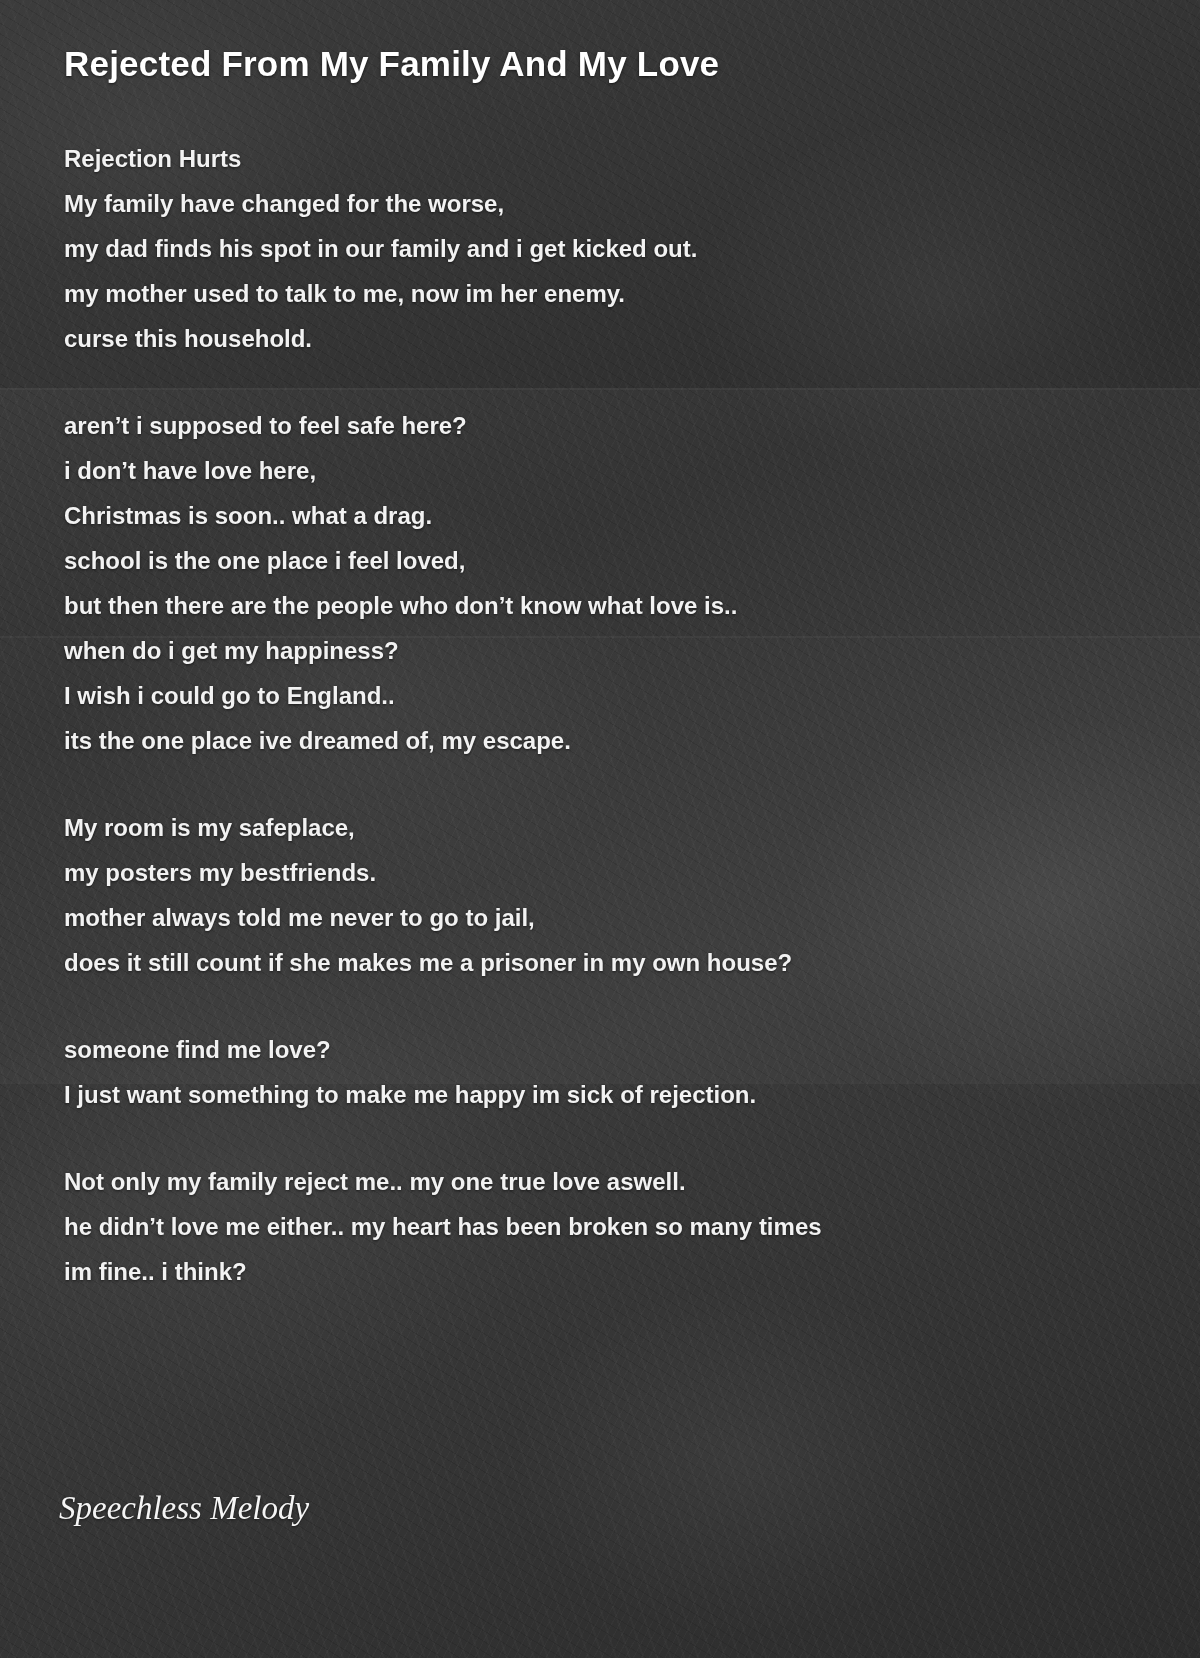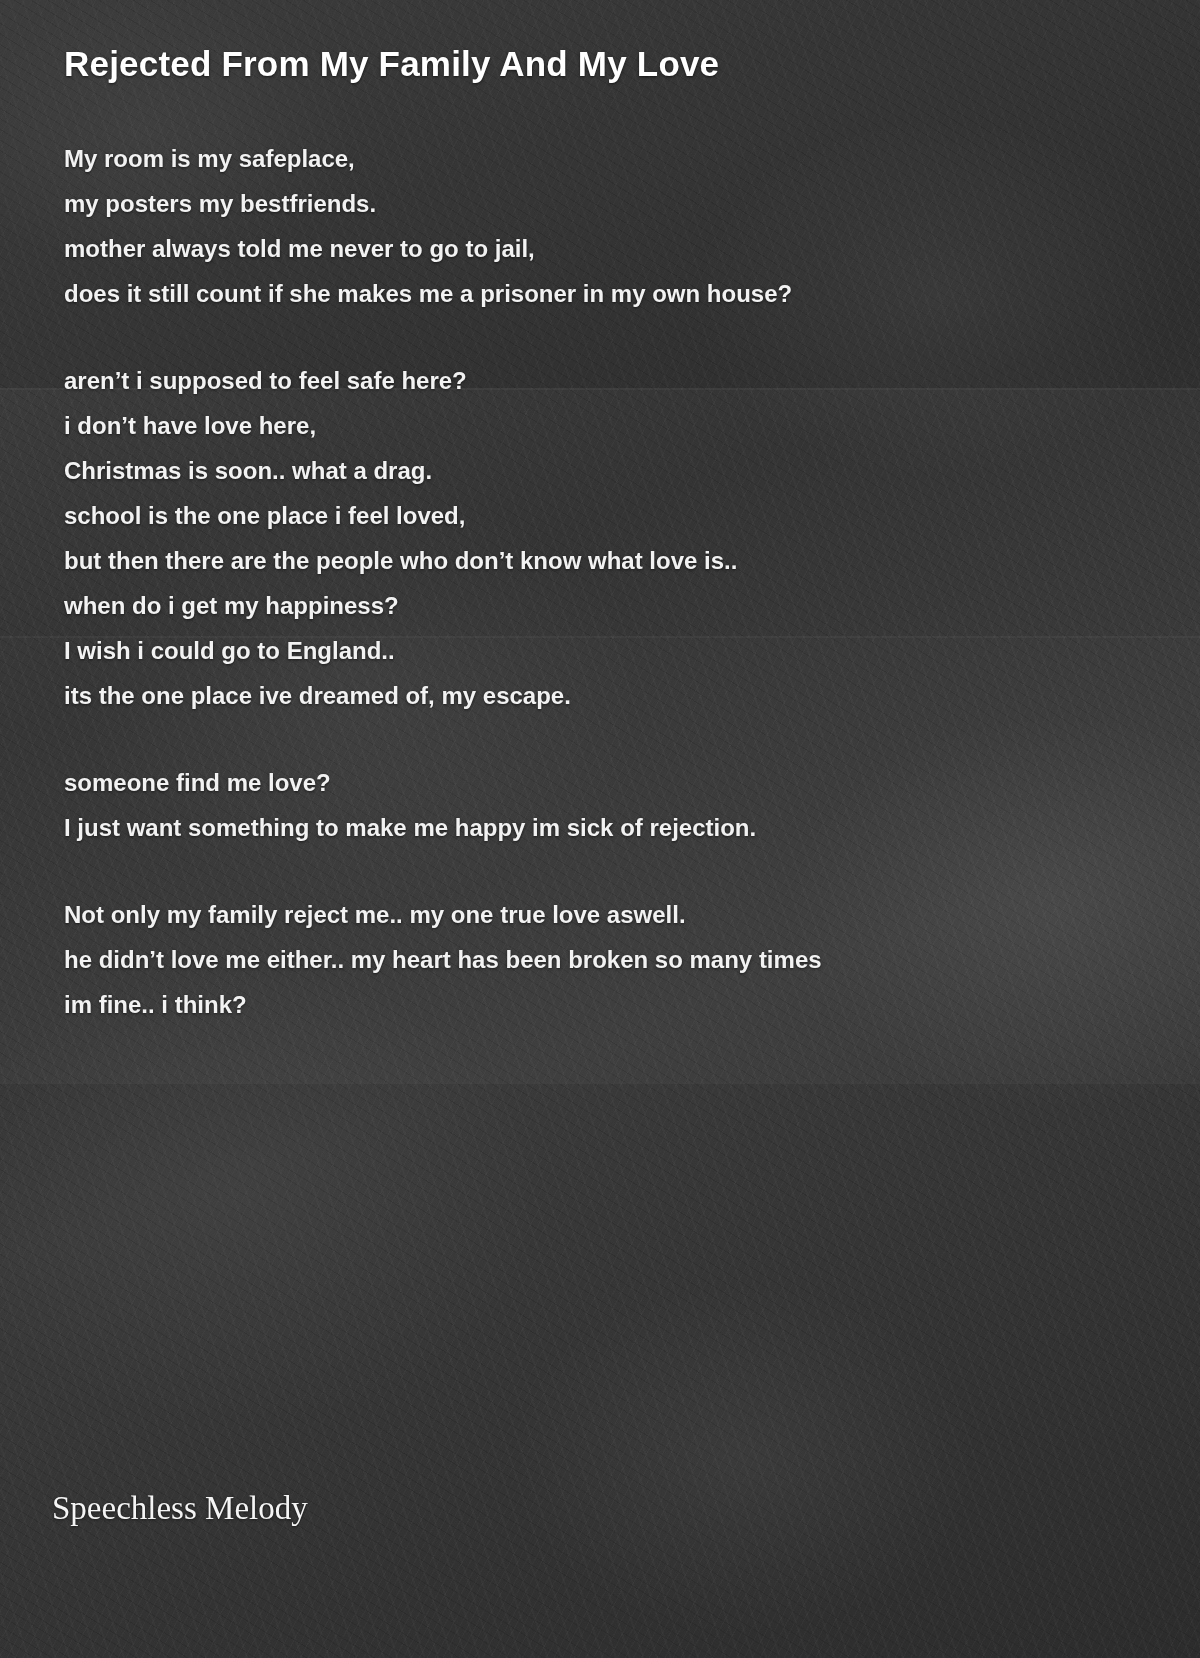--- a/index.html
+++ b/index.html
@@ -61,62 +61,70 @@
   .line {
     color: #f2f2f2;
     font-size: 24px;
     font-weight: bold;
     line-height: 45px;
     white-space: pre-wrap;
     text-shadow: 0 1px 3px rgba(0,0,0,0.6);
   }
   .signature {
     position: absolute;
-    left: 52px;
+    left: 59px;
     top: 1490px;
     z-index: 3;
     color: #f5f5f5;
     font-size: 33px;
+    font-style: italic;
     font-family: "Liberation Serif", serif;
     text-shadow: 0 1px 3px rgba(0,0,0,0.6);
   }
 </style>
 </head>
 <body>
 
 <div class="poem-page">
 
   <div class="band band-tint-a"></div>
   <div class="band band-1"></div>
   <div class="band band-tint-b"></div>
   <div class="band band-2"></div>
   <div class="band band-3"></div>
   <div class="band band-tint-c"></div>
 
   <div class="content">
 
     <h1 class="poem-title">Rejected From My Family And My Love</h1>
 
-
     <div class="stanza">
-      <div class="line">My room is my safeplace,</div>
-      <div class="line">my posters my bestfriends.</div>
-      <div class="line">mother always told me never to go to jail,</div>
-      <div class="line">does it still count if she makes me a prisoner in my own house?</div>
+      <div class="line">Rejection Hurts</div>
+      <div class="line">My family have changed for the worse,</div>
+      <div class="line">my dad finds his spot in our family and i get kicked out.</div>
+      <div class="line">my mother used to talk to me, now im her enemy.</div>
+      <div class="line">curse this household.</div>
     </div>
 
     <div class="stanza">
       <div class="line">aren’t i supposed to feel safe here?</div>
       <div class="line">i don’t have love here,</div>
       <div class="line">Christmas is soon.. what a drag.</div>
       <div class="line">school is the one place i feel loved,</div>
       <div class="line">but then there are the people who don’t know what love is..</div>
       <div class="line">when do i get my happiness?</div>
       <div class="line">I wish i could go to England..</div>
       <div class="line">its the one place ive dreamed of, my escape.</div>
+    </div>
+
+    <div class="stanza">
+      <div class="line">My room is my safeplace,</div>
+      <div class="line">my posters my bestfriends.</div>
+      <div class="line">mother always told me never to go to jail,</div>
+      <div class="line">does it still count if she makes me a prisoner in my own house?</div>
     </div>
 
     <div class="stanza">
       <div class="line">someone find me love?</div>
       <div class="line">I just want something to make me happy im sick of rejection.</div>
     </div>
 
     <div class="stanza">
       <div class="line">Not only my family reject me.. my one true love aswell.</div>
       <div class="line">he didn’t love me either.. my heart has been broken so many times</div>

